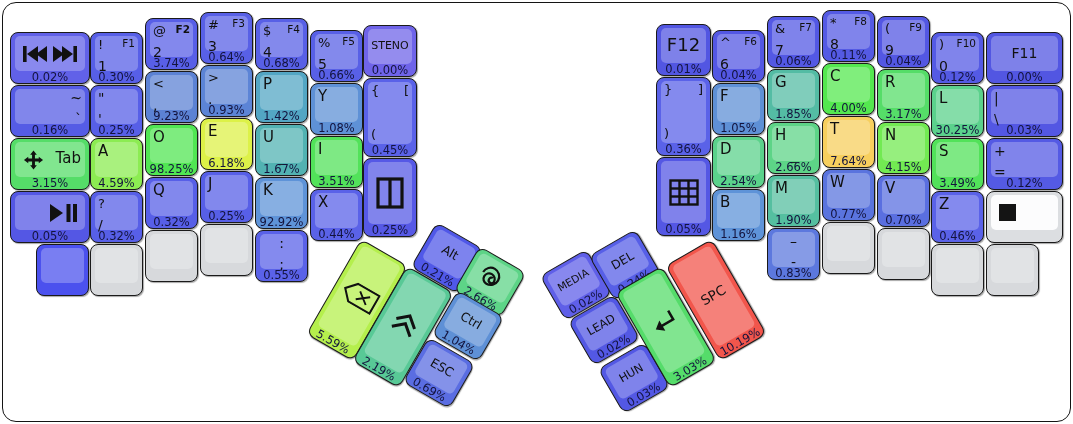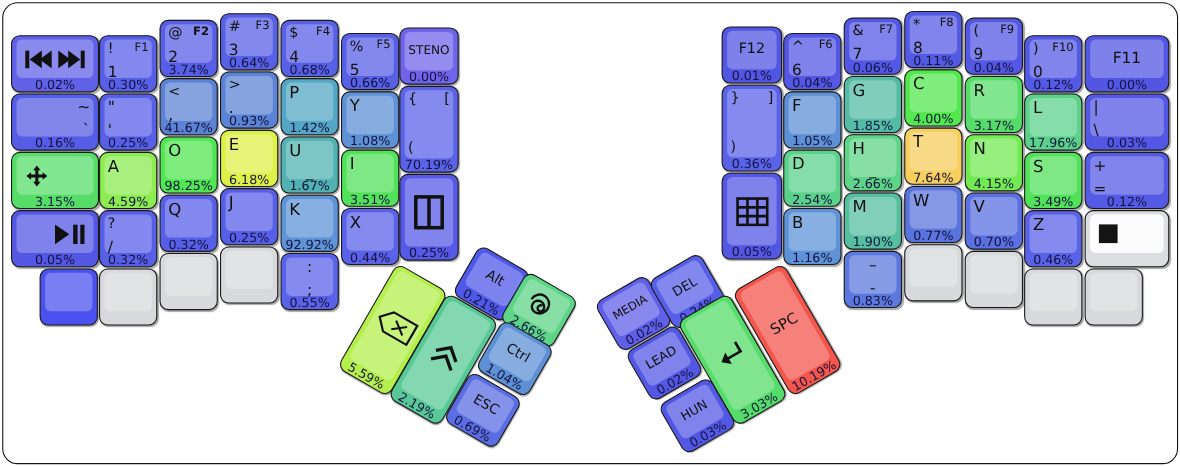--- a/index.html
+++ b/index.html
@@ -60,20 +60,21 @@
       <div class="pct">0.02%</div>
     </div>
     <div class="key" style="left: 10px; top: 85px; width: 80px; height: 52px; background: rgb(85, 92, 229);">
       <div class="cap"></div>
       <span class="lg hr vt" style="font-size: 14px;">~</span>
       <span class="lg hr vm" style="font-size: 14px;">`</span>
       <div class="pct">0.16%</div>
     </div>
     <div class="key" style="left: 10px; top: 138px; width: 80px; height: 52px; background: rgb(85, 221, 104);">
       <div class="cap"></div>
+      <span class="lg hr vc" style="font-size: 15px; justify-content: flex-end; padding-right: 8px;">Tab</span>
       <div class="ic" style="justify-content: flex-start; padding-left: 8px;">
         <svg width="21" height="20" viewBox="0 0 22 20">
           <path fill="#111" d="M11 0 L14.5 4.5 H12.5 V8.5 H16.5 V6.5 L21 10 L16.5 13.5 V11.5 H12.5 V15.5 H14.5 L11 20 L7.5 15.5 H9.5 V11.5 H5.5 V13.5 L1 10 L5.5 6.5 V8.5 H9.5 V4.5 H7.5 Z"></path>
         </svg>
       </div>
       <div class="pct">3.15%</div>
     </div>
     <div class="key" style="left: 10px; top: 191px; width: 80px; height: 52px; background: rgb(84, 87, 228);">
       <div class="cap"></div>
       <div class="ic" style="justify-content: flex-end; padding-right: 8px;">
@@ -121,21 +122,21 @@
       <div class="cap"></div>
       <span class="lg hl vt" style="font-size: 13px;">@</span>
       <span class="lg hr vt" style="font-size: 10.5px; font-weight: bold;">F2</span>
       <span class="lg hl vm" style="font-size: 14px;">2</span>
       <div class="pct">3.74%</div>
     </div>
     <div class="key" style="left: 145px; top: 71px; width: 53px; height: 52px; background: rgb(92, 130, 212);">
       <div class="cap"></div>
       <span class="lg hl vt" style="font-size: 13px;">&lt;</span>
       <span class="lg hl vm" style="font-size: 14px;">,</span>
-      <div class="pct">41.67%</div>
+      <div class="pct">9.23%</div>
     </div>
     <div class="key" style="left: 145px; top: 124px; width: 53px; height: 52px; background: rgb(81, 230, 83);">
       <div class="cap"></div>
       <span class="lg hl vt" style="font-size: 15px;">O</span>
       <div class="pct">98.25%</div>
     </div>
     <div class="key" style="left: 145px; top: 177px; width: 53px; height: 52px; background: rgb(87, 95, 231);">
       <div class="cap"></div>
       <span class="lg hl vt" style="font-size: 15px;">Q</span>
       <div class="pct">0.32%</div>
@@ -223,21 +224,21 @@
     <div class="key" style="left: 363px; top: 25px; width: 54px; height: 52px; background: rgb(111, 100, 233);">
       <div class="cap"></div>
       <span class="lg hc vc" style="font-size: 11px; justify-content: center;">STENO</span>
       <div class="pct">0.00%</div>
     </div>
     <div class="key" style="left: 363px; top: 78px; width: 54px; height: 79px; background: rgb(90, 98, 232);">
       <div class="cap"></div>
       <span class="lg hl vt" style="font-size: 13px;">{</span>
       <span class="lg hr vt" style="font-size: 13px;">[</span>
       <span class="lg hl vb" style="font-size: 13px;">(</span>
-      <div class="pct">70.19%</div>
+      <div class="pct">0.45%</div>
     </div>
     <div class="key" style="left: 363px; top: 158px; width: 54px; height: 79px; background: rgb(86, 89, 230);">
       <div class="cap"></div>
       <div class="ic">
         <svg width="28" height="32" viewBox="0 0 28 32">
           <rect x="2" y="2" width="24" height="28" fill="none" stroke="#111" stroke-width="3.2"></rect>
           <line x1="14" y1="2" x2="14" y2="30" stroke="#111" stroke-width="3.2"></line>
         </svg>
       </div>
       <div class="pct">0.25%</div>
@@ -318,21 +319,21 @@
       </div>
       <div class="pct">3.03%</div>
     </div>
     <div class="key" style="left: 689px; top: 245px; width: 54px; height: 110px; background: rgb(242, 86, 76); transform: rotate(-30deg);">
       <div class="cap"></div>
       <span class="lg hc vc" style="font-size: 13.5px; justify-content: center;">SPC</span>
       <div class="pct">10.19%</div>
     </div>
     <div class="key" style="left: 656px; top: 24px; width: 55px; height: 52px; background: rgb(82, 86, 226);">
       <div class="cap"></div>
-      <span class="lg hc vc" style="font-size: 13px; justify-content: center;">F12</span>
+      <span class="lg hc vc" style="font-size: 18px; justify-content: center;">F12</span>
       <div class="pct">0.01%</div>
     </div>
     <div class="key" style="left: 656px; top: 77px; width: 55px; height: 79px; background: rgb(90, 98, 232);">
       <div class="cap"></div>
       <span class="lg hl vt" style="font-size: 13px;">}</span>
       <span class="lg hr vt" style="font-size: 13px;">]</span>
       <span class="lg hl vb" style="font-size: 13px;">)</span>
       <div class="pct">0.36%</div>
     </div>
     <div class="key" style="left: 656px; top: 157px; width: 55px; height: 79px; background: rgb(84, 87, 228);">
@@ -454,21 +455,21 @@
     <div class="key" style="left: 931px; top: 32px; width: 53px; height: 52px; background: rgb(84, 90, 228);">
       <div class="cap"></div>
       <span class="lg hl vt" style="font-size: 13px;">)</span>
       <span class="lg hr vt" style="font-size: 10.5px;">F10</span>
       <span class="lg hl vm" style="font-size: 14px;">0</span>
       <div class="pct">0.12%</div>
     </div>
     <div class="key" style="left: 931px; top: 85px; width: 53px; height: 52px; background: rgb(91, 209, 140);">
       <div class="cap"></div>
       <span class="lg hl vt" style="font-size: 15px;">L</span>
-      <div class="pct">17.96%</div>
+      <div class="pct">30.25%</div>
     </div>
     <div class="key" style="left: 931px; top: 138px; width: 53px; height: 52px; background: rgb(82, 226, 90);">
       <div class="cap"></div>
       <span class="lg hl vt" style="font-size: 15px;">S</span>
       <div class="pct">3.49%</div>
     </div>
     <div class="key" style="left: 931px; top: 191px; width: 53px; height: 52px; background: rgb(90, 98, 232);">
       <div class="cap"></div>
       <span class="lg hl vt" style="font-size: 15px;">Z</span>
       <div class="pct">0.46%</div>

